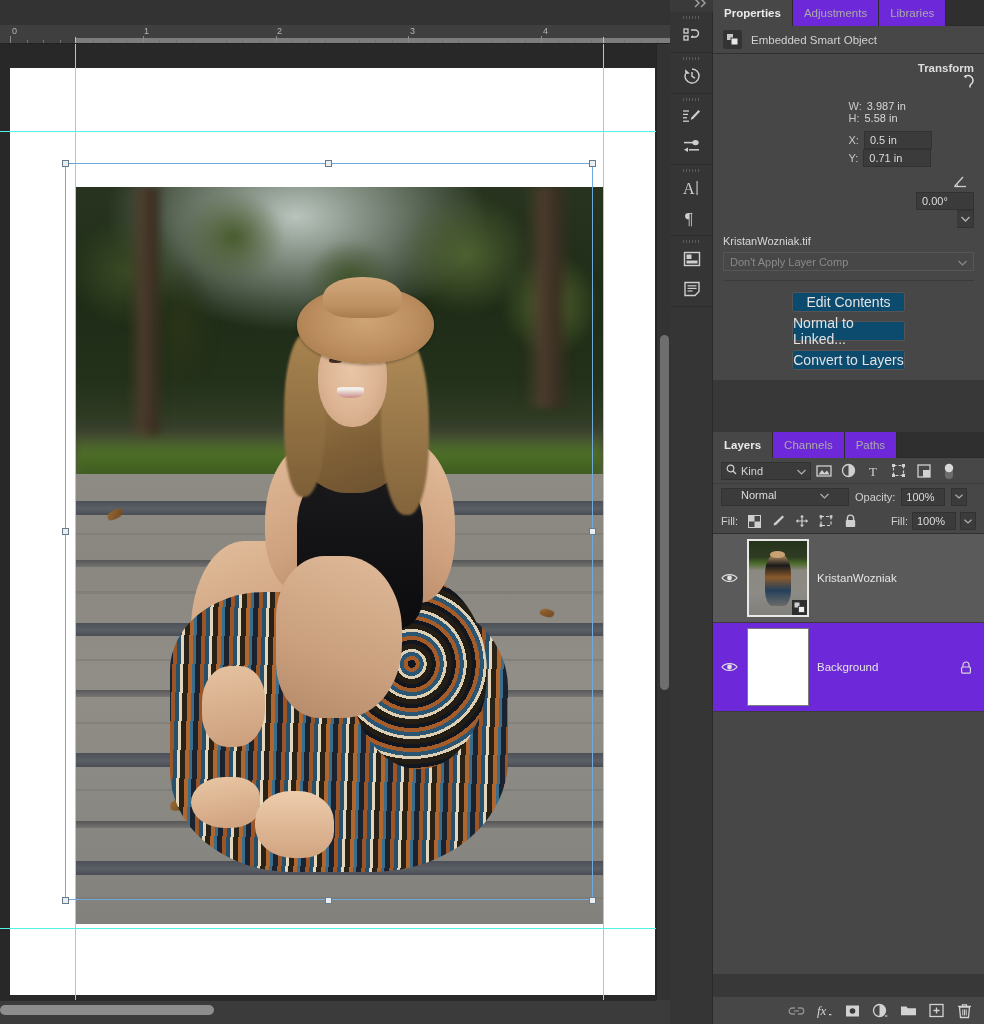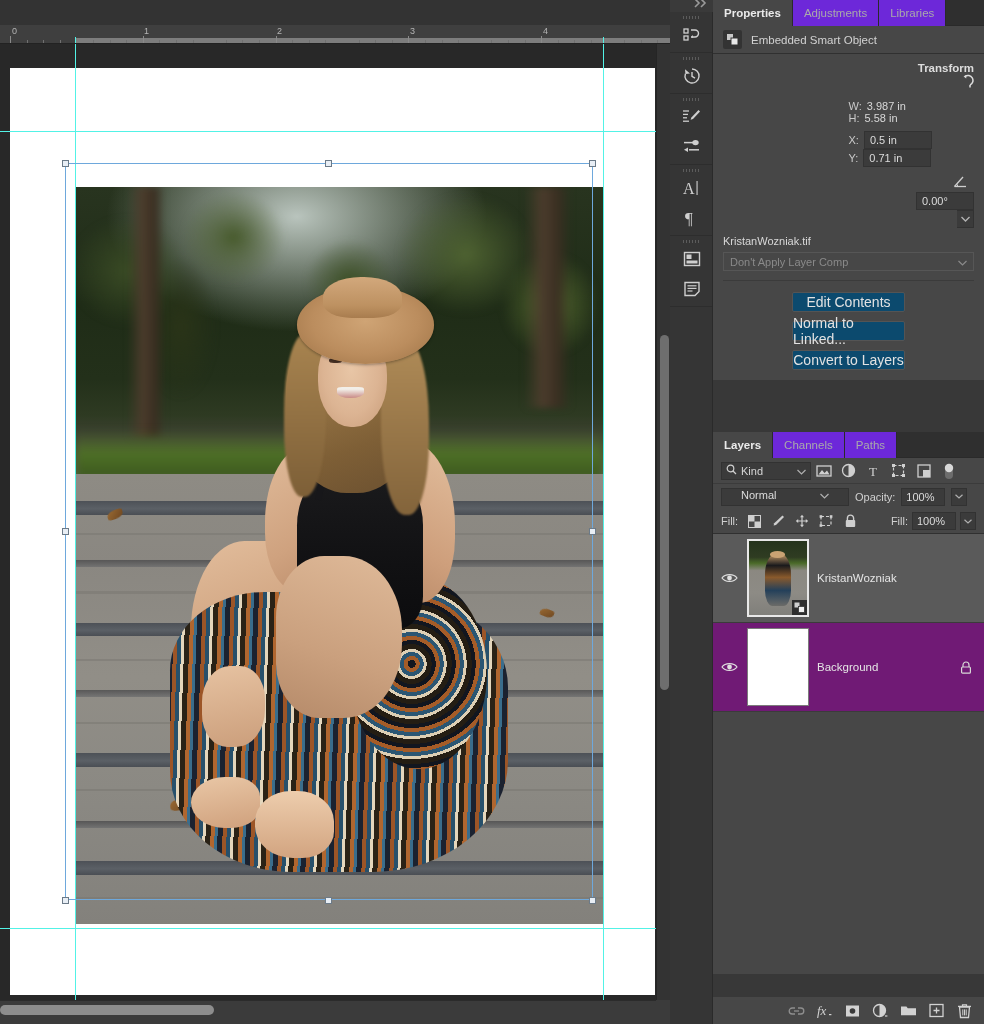--- a/index.html
+++ b/index.html
@@ -453,21 +453,21 @@
     display: flex; align-items: center; justify-content: center; cursor: pointer;
   }
   .lock-row {
     display: flex; align-items: center; gap: 4px;
     height: 25px; background: #474747; padding: 0 8px;
     border-bottom: 1px solid #303030;
   }
   .lock-lbl { font-size: 11px; color: #d0d0d0; margin-right: 2px; }
   .lock-btn { width: 20px; height: 20px; display: flex; align-items: center; justify-content: center; cursor: pointer; }
 
-  .layer-list { background: #701a75; }
+  .layer-list { background: #6d28d9; }
   .layer-row {
     display: flex; align-items: center;
     height: 89px; border-bottom: 1px solid #3b3b3b;
     padding: 0 8px 0 0; cursor: pointer;
   }
   .layer-row.selected { background: #5a5a5a; }
   .eye-cell { width: 32px; display: flex; align-items: center; justify-content: center; }
   .thumb-cell { width: 66px; display: flex; align-items: center; justify-content: center; }
   .lthumb {
     width: 62px; height: 78px; background: #fff;

